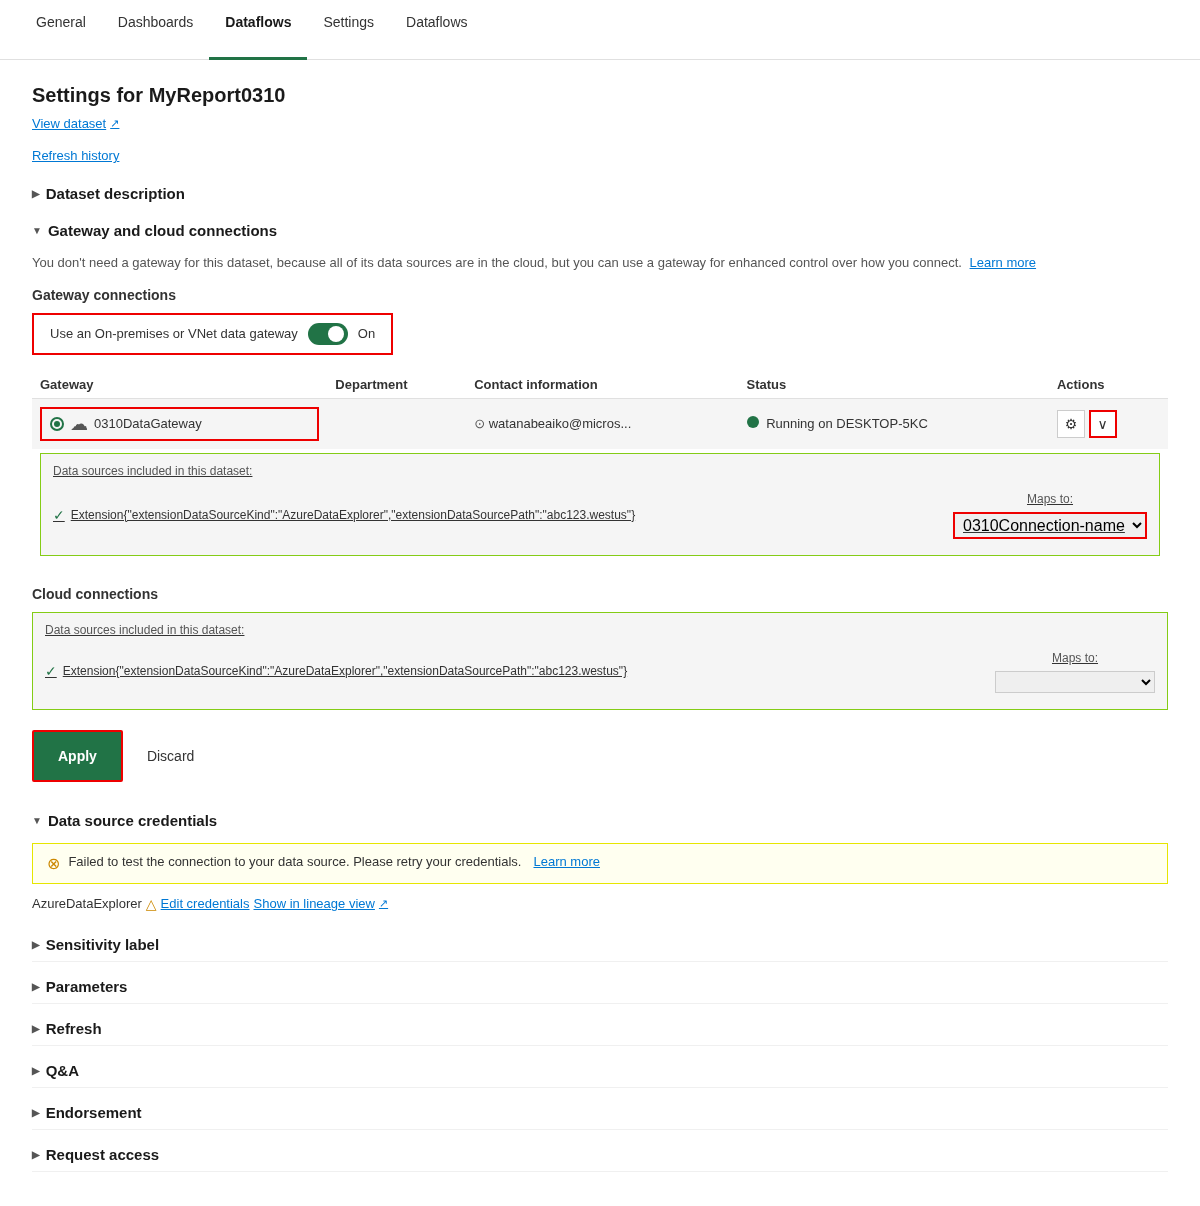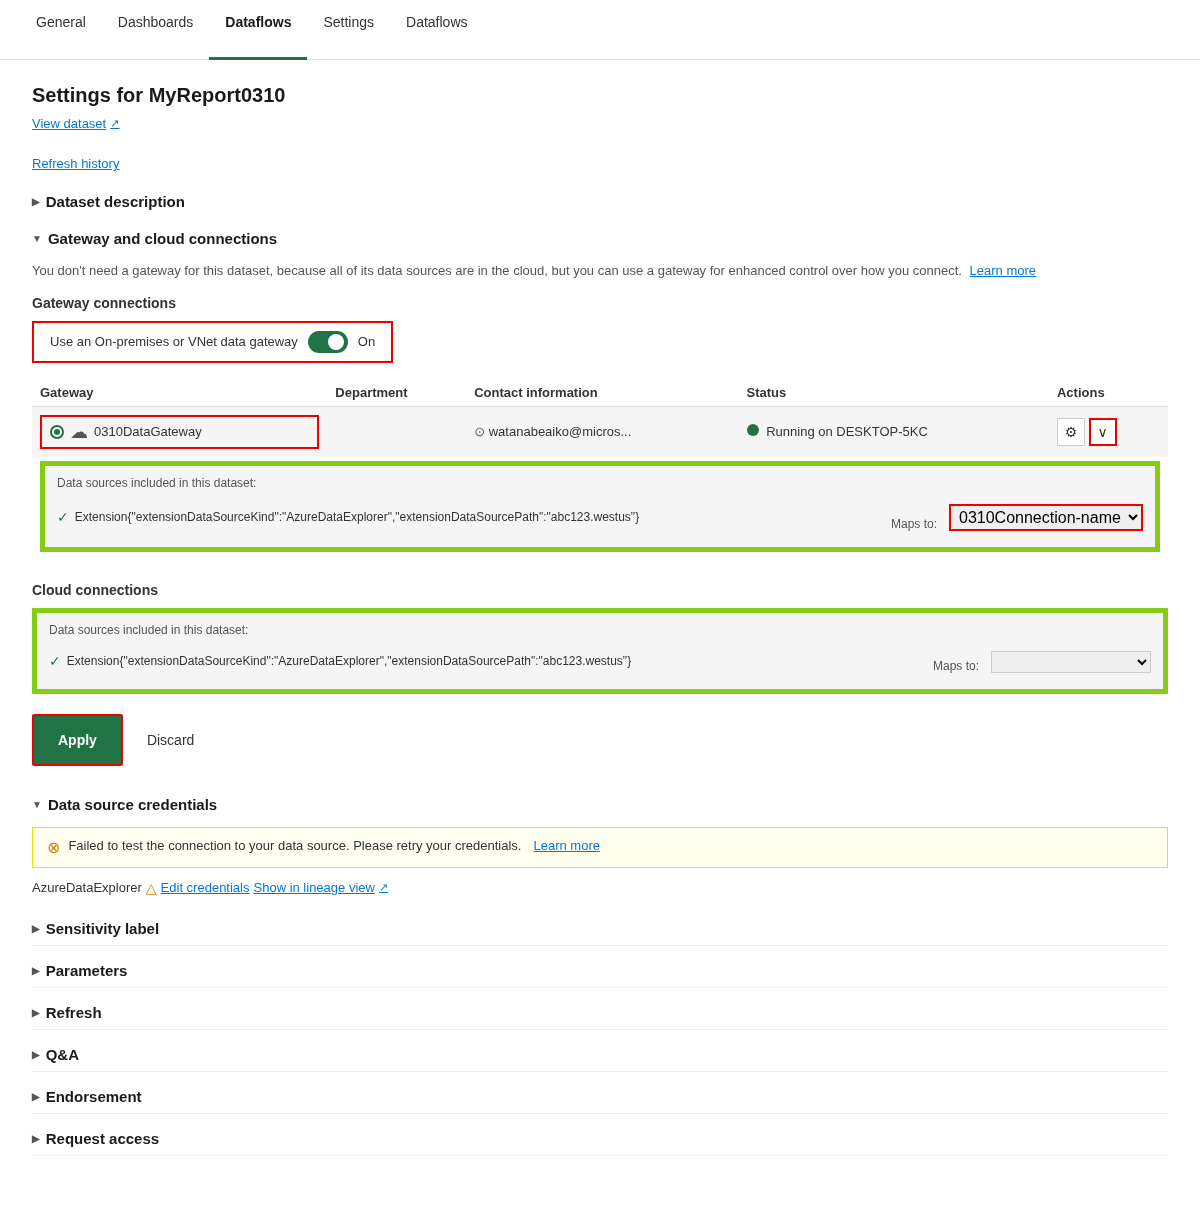--- a/index.html
+++ b/index.html
@@ -68,21 +68,21 @@
       cursor: pointer;
       font-size: 13px;
       display: inline-flex;
       align-items: center;
       gap: 4px;
       background: none;
       border: none;
     }
 
     .refresh-history {
-      margin: 24px 0 16px 0;
+      margin: 16px 0 16px 0;
     }
 
     
     .section-header {
       display: flex;
       align-items: center;
       gap: 6px;
       font-size: 15px;
       font-weight: 600;
       color: #1a1a1a;
@@ -216,47 +216,49 @@
       background: #fff;
       font-size: 14px;
     }
     .action-icon-red {
       border: 2px solid #e00;
     }
 
     
     .datasource-box {
       background: #f5f5f5;
-      border: 5px solid #84cc16;
+      border: 1px solid #84cc16;
       padding: 10px 12px;
       margin-top: 4px;
       font-size: 13px;
+      text-decoration: underline;
     }
     .datasource-row {
       display: flex;
       align-items: center;
       justify-content: space-between;
       padding: 6px 0;
     }
     .datasource-info {
       display: flex;
       align-items: flex-start;
       gap: 6px;
       flex: 1;
     }
     .datasource-text {
       font-size: 12px;
       color: #333;
       line-height: 1.4;
     }
     .maps-to {
       display: flex;
-      align-items: flex-end;
-      gap: 12px;
+      align-items: center;
+      gap: 6px;
       font-size: 12px;
+      flex-direction: column;
     }
     .maps-to-label {
       font-size: 12px;
       color: #555;
     }
     .maps-to-select {
       border: 2px solid #e00;
       font-size: 16px;
       padding: 2px 4px;
       min-width: 160px;

